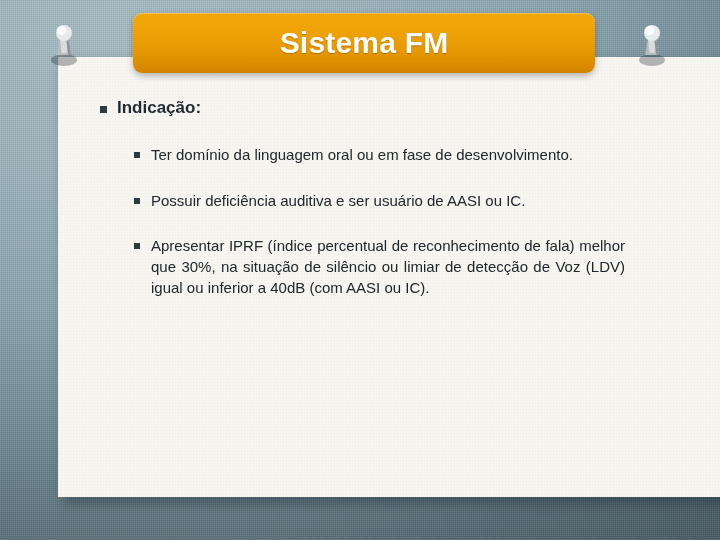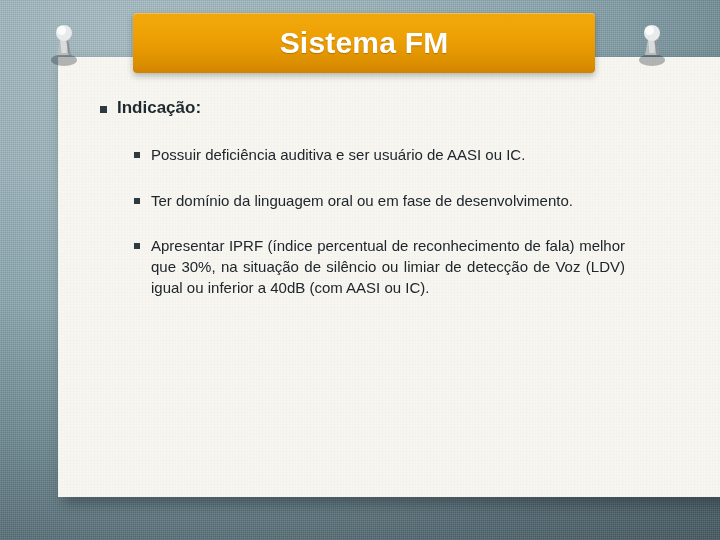--- a/index.html
+++ b/index.html
@@ -75,21 +75,21 @@
     pointer-events: none;
   }
 
   
   #title-banner {
     position: absolute;
     left: 133px;
     top: 13px;
     width: 462px;
     height: 60px;
-    border-radius: 4px;
+    border-radius: 9px;
     background: linear-gradient(to bottom,
       #f1a70a 0%,
       #f0a508 18%,
       #eda005 42%,
       #e29500 70%,
       #d98c00 88%,
       #d08400 100%);
     box-shadow:
       0 3px 6px rgba(25,35,40,0.30),
       0 1px 0 rgba(255,255,255,0.30) inset;
@@ -186,26 +186,26 @@
 
       <div class="lvl1-item">
         <span class="lvl1-bullet"></span>
         <span class="lvl1-text">Indicação:</span>
       </div>
 
       <div class="lvl2-list">
 
         <div class="lvl2-item">
           <span class="lvl2-bullet"></span>
-          <span class="lvl2-text">Possuir deficiência auditiva e ser usuário de AASI ou IC.</span>
+          <span class="lvl2-text">Ter domínio da linguagem oral ou em fase de desenvolvimento.</span>
         </div>
 
         <div class="lvl2-item">
           <span class="lvl2-bullet"></span>
-          <span class="lvl2-text">Ter domínio da linguagem oral ou em fase de desenvolvimento.</span>
+          <span class="lvl2-text">Possuir deficiência auditiva e ser usuário de AASI ou IC.</span>
         </div>
 
 
         <div class="lvl2-item">
           <span class="lvl2-bullet"></span>
           <span class="lvl2-text">Apresentar IPRF (índice percentual de reconhecimento de fala) melhor que 30%, na situação de silêncio ou limiar de detecção de Voz (LDV) igual ou inferior a 40dB (com AASI ou IC).</span>
         </div>
 
       </div>
     </div>

